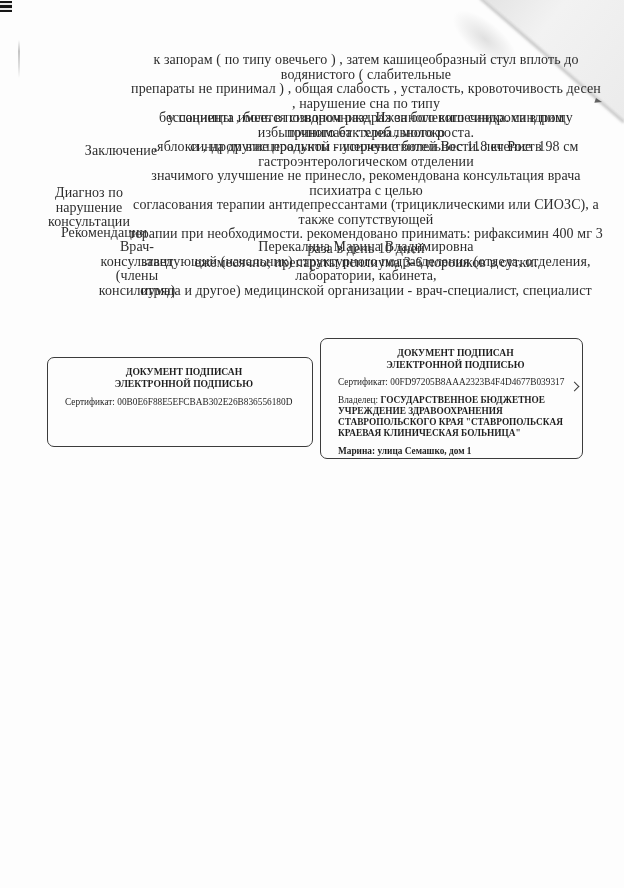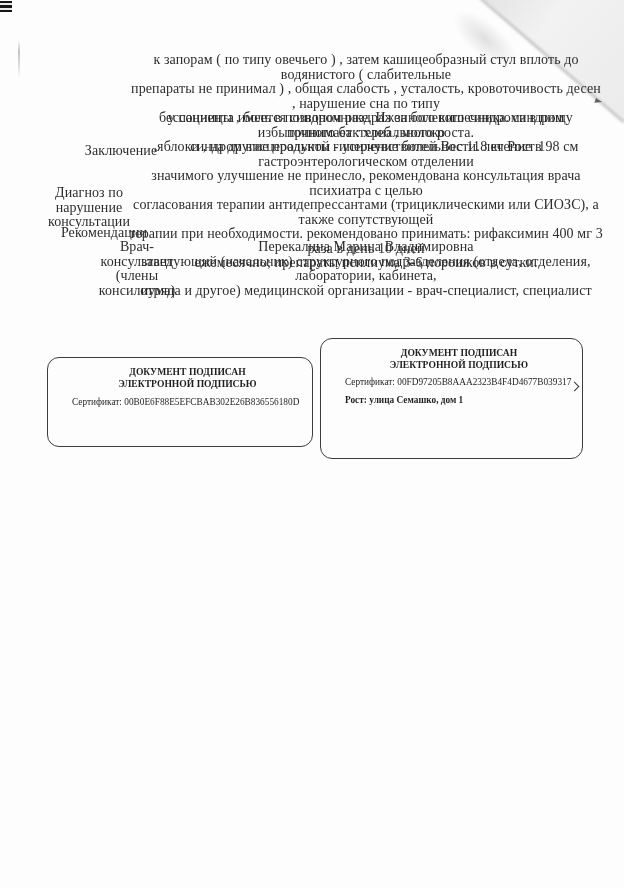--- a/index.html
+++ b/index.html
@@ -57,22 +57,22 @@
     letter-spacing:.1px;
     text-align:center;
   }
   .lbl { left:44px; width:90px; }
   .val { left:128px; width:476px; }
 
   
   .stamp {
     position:absolute; z-index:1;
     box-sizing:border-box;
-    border:1.6px solid #3c3c3c; border-radius:12px;
-    padding:5px 9px 0 24px;
+    border:1.6px solid #3c3c3c; border-radius:7px;
+    padding:5px 9px 0 17px;
     font-size:9.3px; line-height:11px; color:#1f1f1f;
     background:transparent;
   }
   .stamp-left  { left:47px;  top:357px; width:266px; height:90px;  }
   .stamp-right { left:320px; top:338px; width:263px; height:121px; }
   .stamp .title {
     margin:3px 0 0; text-align:center; font-weight:bold;
     font-size:9.6px; line-height:11.5px; white-space:pre-line;
   }
   .stamp p { margin:7.5px 0 0; }
@@ -122,16 +122,17 @@
   <div class="stamp stamp-left">
     <div class="title">ДОКУМЕНТ ПОДПИСАН
 ЭЛЕКТРОННОЙ ПОДПИСЬЮ</div>
     <p><span>Сертификат:</span> <span>00B0E6F88E5EFCBAB302E26B836556180D</span></p>
   </div>
 
   <div class="stamp stamp-right">
     <div class="title">ДОКУМЕНТ ПОДПИСАН
 ЭЛЕКТРОННОЙ ПОДПИСЬЮ</div>
     <p><span>Сертификат:</span> <span>00FD97205B8AAA2323B4F4D4677B039317</span></p>
-    <p class="b"><span>Рост:</span> <span>улица Семашко, дом 1</span></p>
+    <p><span>Владелец:</span> <span class="b">ГОСУДАРСТВЕННОЕ БЮДЖЕТНОЕ УЧРЕЖДЕНИЕ ЗДРАВООХРАНЕНИЯ СТАВРОПОЛЬСКОГО КРАЯ "СТАВРОПОЛЬСКАЯ КРАЕВАЯ КЛИНИЧЕСКАЯ БОЛЬНИЦА"</span></p>
+    <p class="b"><span>Марина:</span> <span>улица Семашко, дом 1</span></p>
   </div>
 
 </div>
 
 </body></html>

